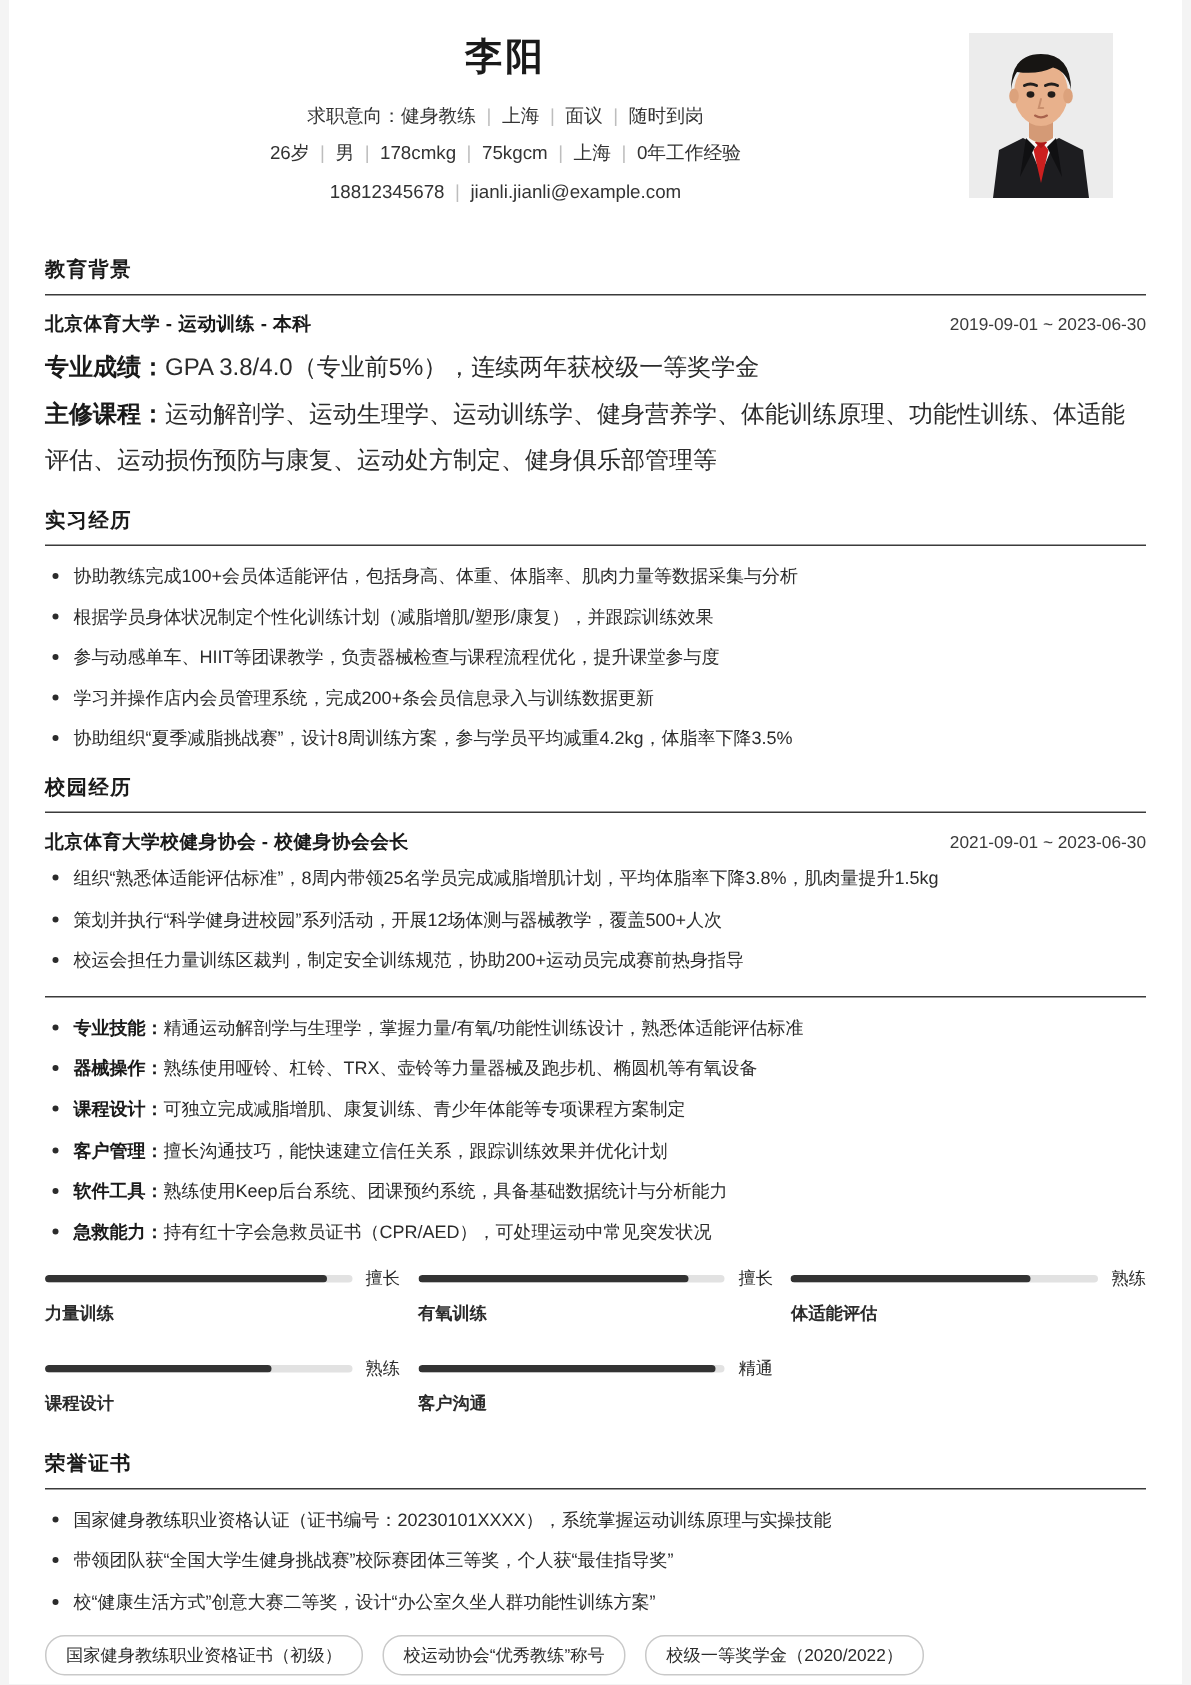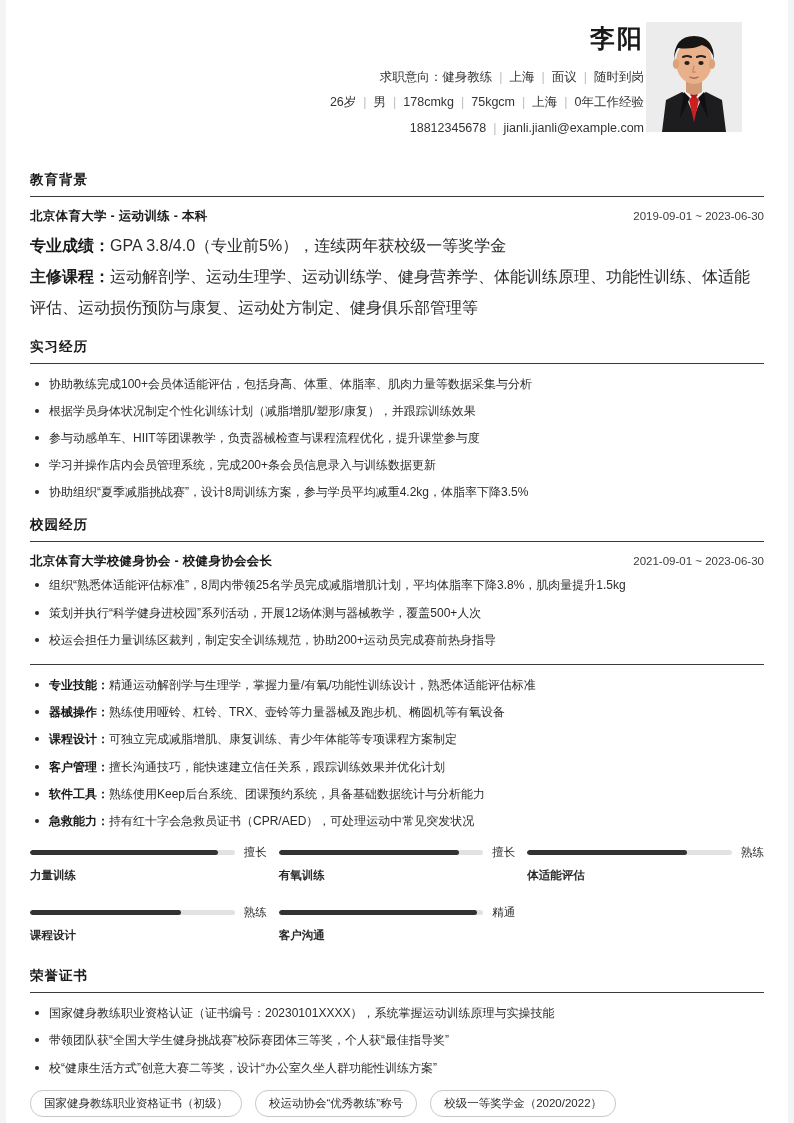--- a/index.html
+++ b/index.html
@@ -23,21 +23,21 @@
   .page-edge-l { left: 0; }
   .page-edge-r { right: 0; }
 
   
   .header {
     position: relative;
     padding: 22px 30px 16px 30px;
     min-height: 140px;
   }
   .header-main {
-    text-align: right;
+    text-align: center;
     padding-right: 120px;
   }
   .name {
     font-size: 25px;
     font-weight: bold;
     color: #1a1a1a;
     letter-spacing: 2px;
     line-height: 1.3;
     margin-bottom: 10px;
   }

